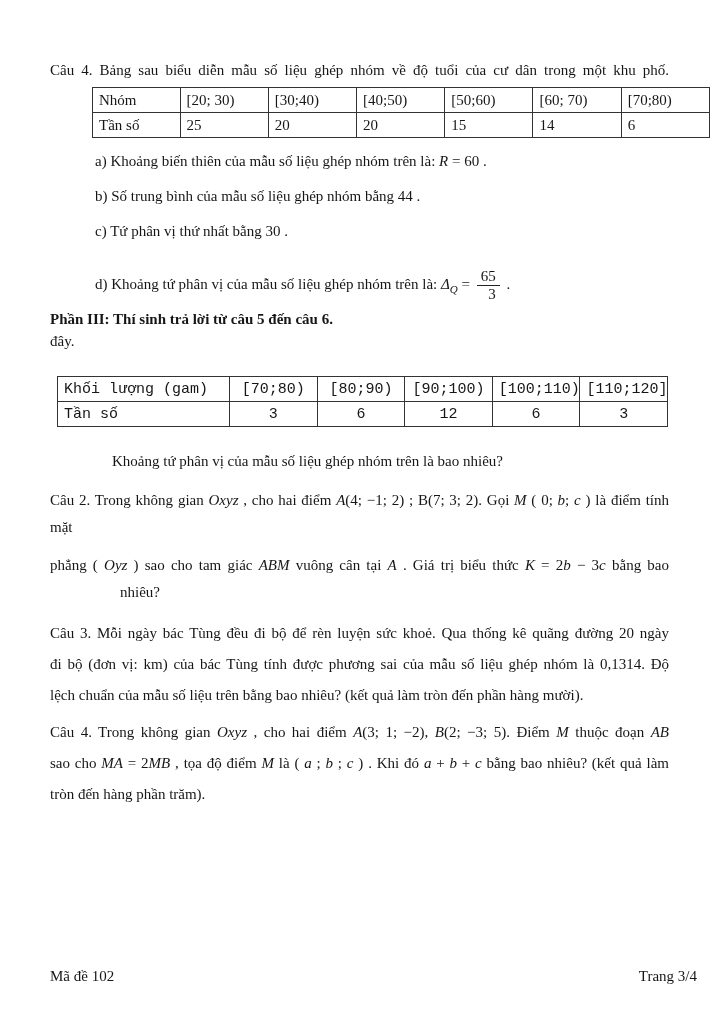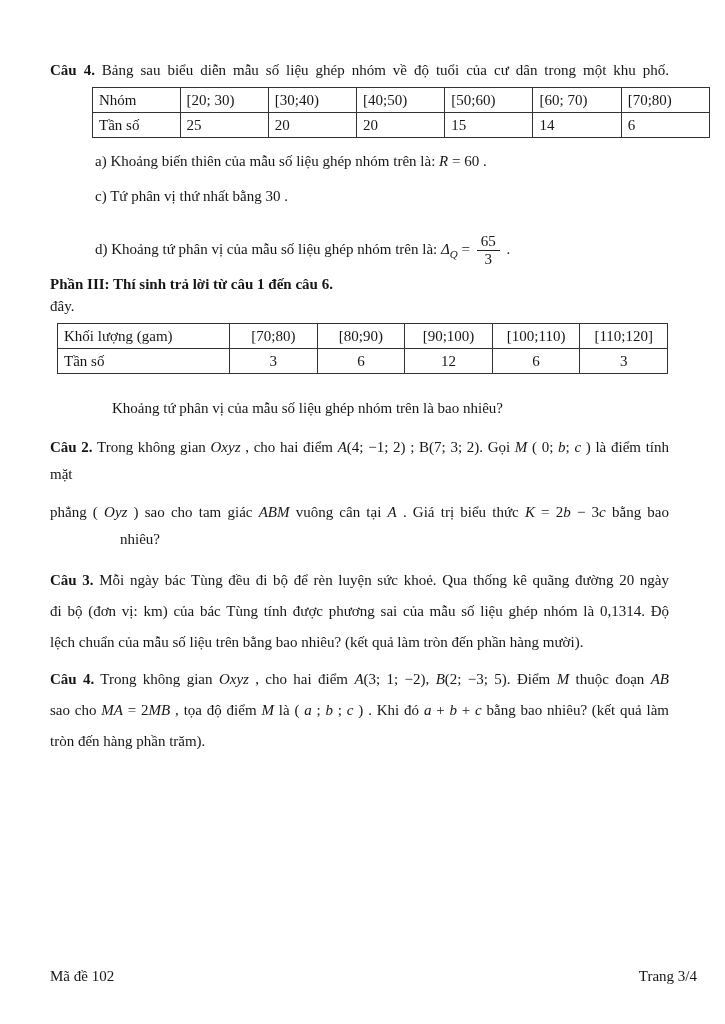--- a/index.html
+++ b/index.html
@@ -4,40 +4,40 @@
 <style>
   html,body { margin:0; padding:0; background:#e8e8e8; }
   .page {
     position:relative; width:725px; height:1024px; margin:0 auto;
     background:#ffffff; color:#161616; overflow:hidden;
     font-family:"Liberation Serif","DejaVu Serif",serif;
     font-size:15px;
   }
   .content { position:absolute; left:50px; top:60px; width:619px; }
 
-  .b { font-weight:bold; }
+  .b { font-weight:normal; }
   .i { font-style:italic; }
   .just { text-align:justify; text-align-last:justify; }
 
   .line { line-height:20px; }
 
   table.t { border-collapse:collapse; table-layout:fixed; }
   table.t td {
     border:1.5px solid #333; padding:1px 6px; height:22px;
     overflow:hidden; white-space:nowrap;
   }
   .t1 { width:618px; margin-top:7px;margin-left:42px; }
-  .t2 { width:611px; margin-left:7px; margin-top:4px; }
+  .t2 { width:611px; margin-left:7px; margin-top:22px;font-family:Liberation Mono, monospace; }
   .t2 td.c { text-align:center; }
 
   .part { margin-left:45px; margin-top:15px; line-height:20px; }
   .part-a { margin-top:13px; }
   .part-d { margin-top:10px; height:38px; line-height:38px; }
 
-  .frac { display:inline-block; vertical-align:middle; text-align:center; line-height:1.15; margin:17px 3px; }
+  .frac { display:inline-block; vertical-align:middle; text-align:right; line-height:1.15; margin:17px 3px; }
   .frac .num { display:block; padding:0 4px; }
   .frac .den { display:block; border-top:1.3px solid #222; padding:0 4px; }
   sub.i { font-size:11px; }
 
   .sec3 { font-weight:bold; margin-top:20px; line-height:20px; }
 
   .q1l1 { margin-top:22px; line-height:25px; }
   .q1l2 { line-height:25px; }
   .question-line { margin-left:62px; margin-top:24px; line-height:20px; }
 
@@ -90,27 +90,28 @@
         <td>20</td>
         <td>20</td>
         <td>15</td>
         <td>14</td>
         <td>6</td>
       </tr>
     </tbody>
       </table>
 
     <div class="part part-a"><span>a) Khoảng biến thiên của mẫu số liệu ghép nhóm trên là: </span><span class="i">R</span><span> = 60 .</span></div>
+    <div class="part"><span>b) Số trung bình của mẫu số liệu ghép nhóm bằng 44 .</span></div>
     <div class="part"><span>c) Tứ phân vị thứ nhất bằng 30 .</span></div>
 
     <div class="part part-d">
       <span><span>d) Khoảng tứ phân vị của mẫu số liệu ghép nhóm trên là: </span></span><span class="i">Δ</span><sub class="i">Q</sub><span> = </span><span class="frac"><span class="num">65</span><span class="den">3</span></span><span> .</span>
     </div>
 
-    <div class="sec3">Phần III: Thí sinh trả lời từ câu 1 đến câu 6.</div>
+    <div class="sec3">Phần III: Thí sinh trả lời từ câu 5 đến câu 6.</div>
 
     <div class="q1l2">đây.</div>
 
     <table class="t t2">
       <colgroup>
         <col style="width:28.2%">
           <col style="width:14.36%">
           <col style="width:14.36%">
         <col style="width:14.36%">
           <col style="width:14.36%">

